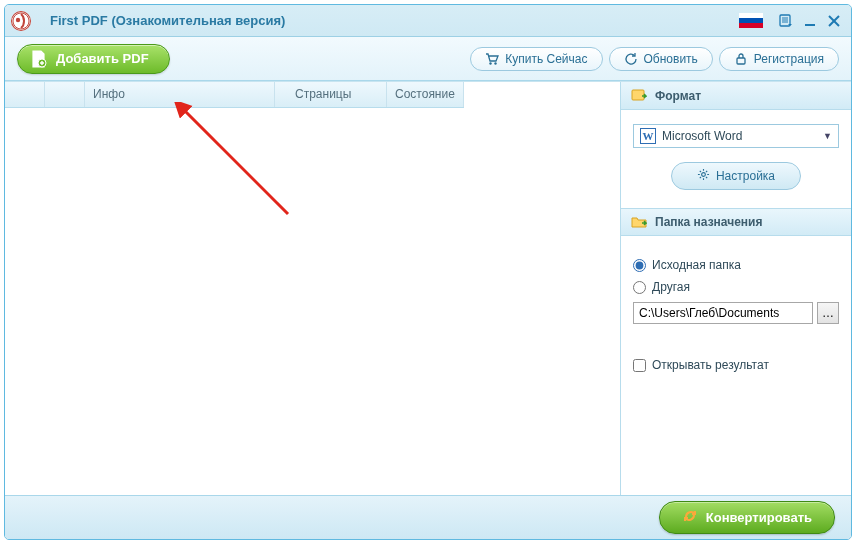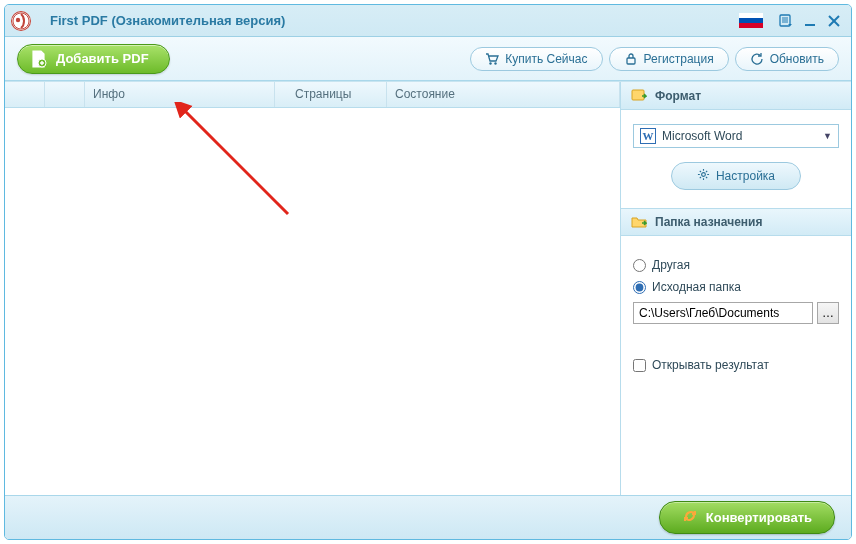--- a/index.html
+++ b/index.html
@@ -63,21 +63,21 @@
     cursor:pointer;
   }
   .pill .ico{width:14px;height:14px;}
 
   
   .body {
     flex:1; display:flex; min-height:0;
     background:#fff; border-top:1px solid #c7e4f0;
   }
 
-  .grid-area { flex:1; display:flex; flex-direction:column; border-right:1px solid #b7dcec; }
+  .grid-area { flex:1; display:flex; flex-direction:row; border-right:1px solid #b7dcec; }
   .grid-head {
     display:flex; height:26px; background:linear-gradient(#eef8fd,#d9eef7);
     border-bottom:1px solid #b7dcec; font-size:12px; color:#55707e;
   }
   .grid-head div {
     padding:5px 8px; border-right:1px solid #c8e2ee;
   }
   .col-chk{width:40px;} .col-sort{width:40px;} .col-info{width:190px;}
   .col-pages{width:100px;margin-left:12px;} .col-state{flex:1;}
   .grid-body { flex:1; background:#fff; }
@@ -213,34 +213,34 @@
             <path d="M1 2h2l2 7h6l2-5H4" fill="none" stroke="#2a6f95" stroke-width="1.3"></path>
             <circle cx="5.5" cy="11.5" r="1.2" fill="#2a6f95"></circle>
             <circle cx="10.5" cy="11.5" r="1.2" fill="#2a6f95"></circle>
           </svg>
       </span>
       <span>Купить Сейчас</span>
     </button>
     <button class="pill">
       <span class="ico">
         <svg viewBox="0 0 14 14">
-            <rect x="3" y="6" width="8" height="6" rx="1" fill="none" stroke="#2a6f95" stroke-width="1.3"></rect>
-            <path d="M5 6V4a2 2 0 0 1 4 0v2" fill="none" stroke="#2a6f95" stroke-width="1.3"></path>
-          </svg>
-      </span>
-      <span>Регистрация</span>
+            <path d="M12 7a5 5 0 1 1-1.5-3.5" fill="none" stroke="#2a6f95" stroke-width="1.3"></path>
+            <path d="M11 1v3h-3" fill="none" stroke="#2a6f95" stroke-width="1.3"></path>
+          </svg>
+      </span>
+      <span>Обновить</span>
     </button>
     <button class="pill">
       <span class="ico">
         <svg viewBox="0 0 14 14">
-            <path d="M12 7a5 5 0 1 1-1.5-3.5" fill="none" stroke="#2a6f95" stroke-width="1.3"></path>
-            <path d="M11 1v3h-3" fill="none" stroke="#2a6f95" stroke-width="1.3"></path>
-          </svg>
-      </span>
-      <span>Обновить</span>
+            <rect x="3" y="6" width="8" height="6" rx="1" fill="none" stroke="#2a6f95" stroke-width="1.3"></rect>
+            <path d="M5 6V4a2 2 0 0 1 4 0v2" fill="none" stroke="#2a6f95" stroke-width="1.3"></path>
+          </svg>
+      </span>
+      <span>Регистрация</span>
     </button>
   </div>
 
   <div class="body">
 
     <div class="grid-area">
       <div class="grid-head">
         <div class="col-chk"></div>
         <div class="col-sort"></div>
         <div class="col-info">Инфо</div>
@@ -290,26 +290,26 @@
         <span class="yel-ico">
           <svg viewBox="0 0 16 16">
               <path d="M1 4h5l1 2h8v7H1z" fill="#ffd66b" stroke="#d8a322"></path>
               <path d="M11 9l4 0 -2 -2 m2 2 -2 2" stroke="#3a9a2e" stroke-width="1.5" fill="none"></path>
             </svg>
         </span>
         <span>Папка назначения</span>
       </div>
       <div class="side-body">
         <label class="radio-row">
+          <input type="radio" name="dest" checked="" style="">
+          <span>Исходная папка</span>
+        </label>
+        <label class="radio-row">
           <input type="radio" name="dest" style="">
           <span>Другая</span>
-        </label>
-        <label class="radio-row">
-          <input type="radio" name="dest" checked="" style="">
-          <span>Исходная папка</span>
         </label>
         <div class="path-row">
           <input class="path-input" value="C:\Users\Глеб\Documents" style="">
           <button class="browse">…</button>
         </div>
         <label class="check-row" style="margin-top:34px;">
           <input type="checkbox" style="">
           <span>Открывать результат</span>
         </label>
       </div>

